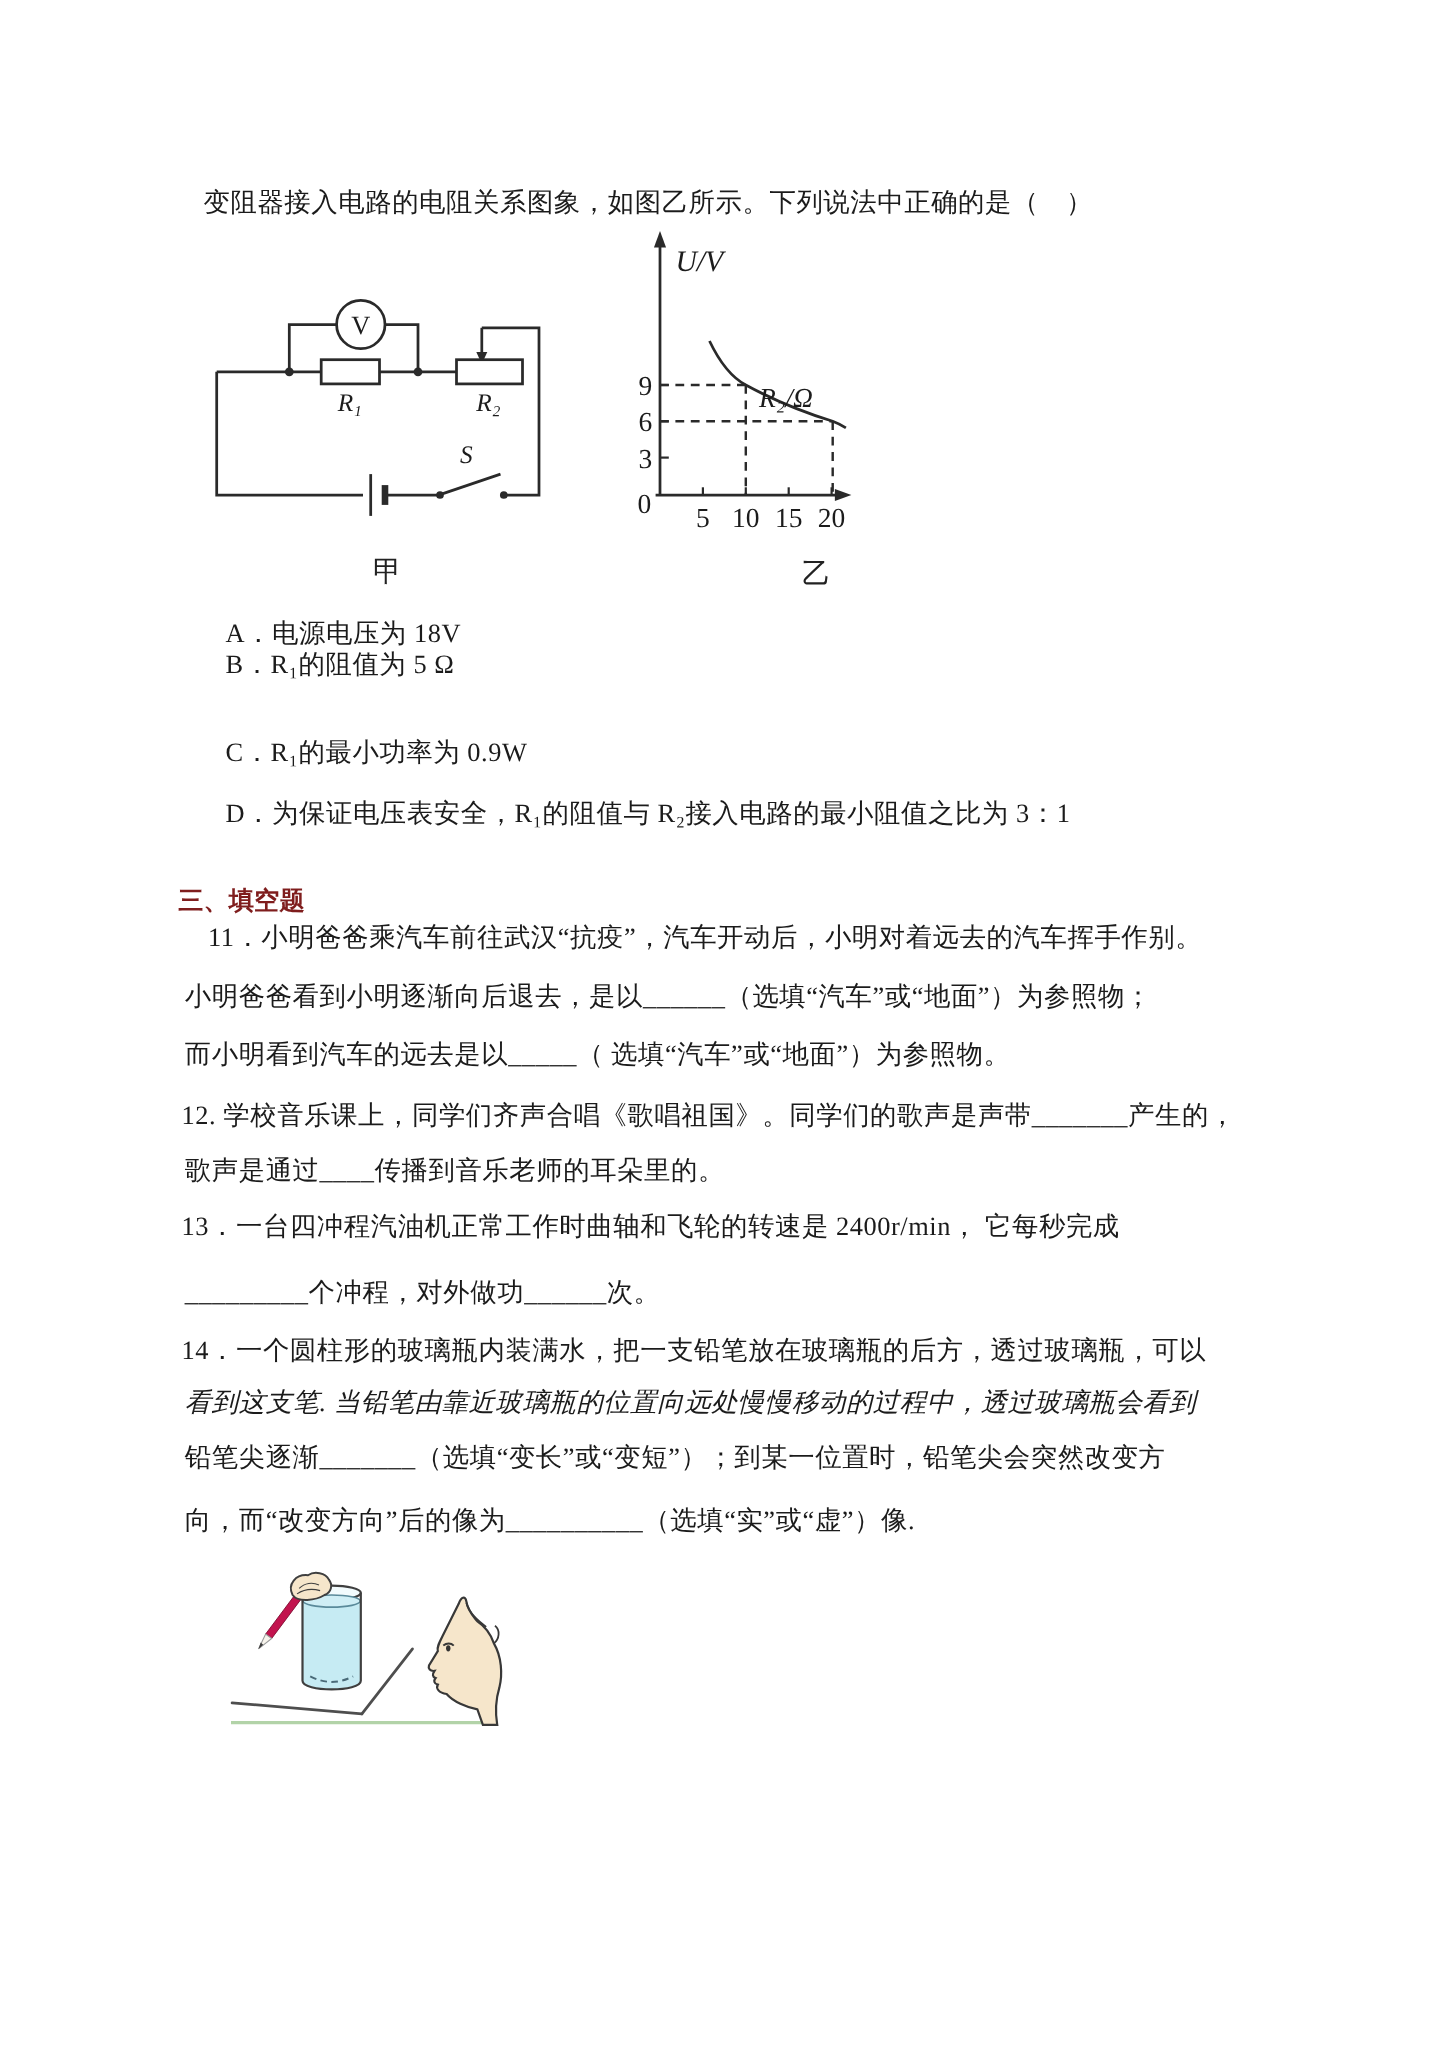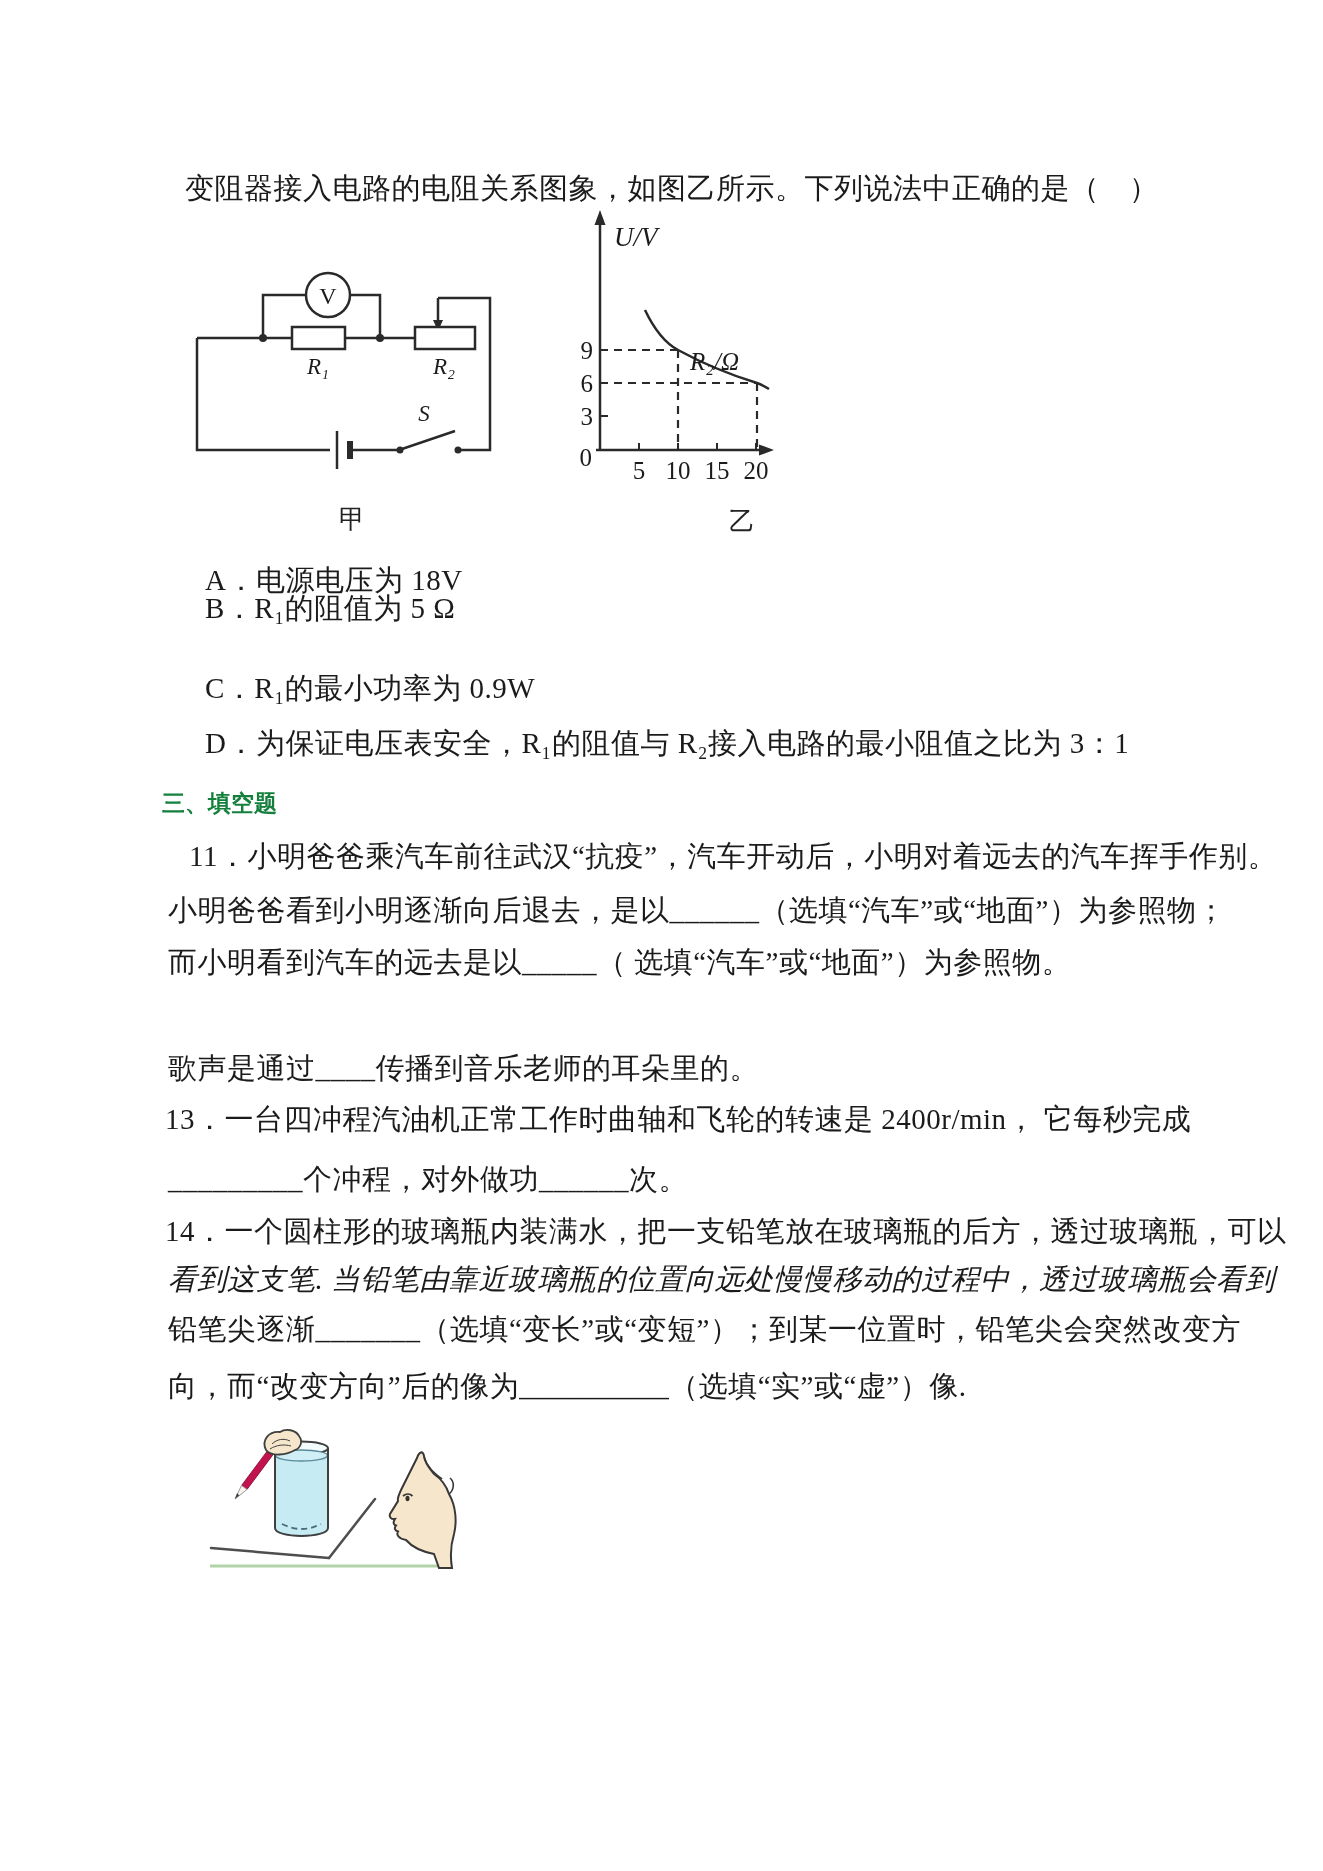--- a/index.html
+++ b/index.html
@@ -1,20 +1,20 @@
 <!DOCTYPE html>
 <html><head>
 <meta charset="utf-8">
 <style>
   html,body{margin:0;padding:0;background:#ffffff;}
   .page{position:relative;width:1323px;height:1871px;background:#ffffff;overflow:hidden;
         font-family:"Liberation Serif","DejaVu Serif",serif;color:#161616;}
-  .t{position:absolute;font-size:29px;line-height:1.25;white-space:pre;letter-spacing:0.5px;color:#1b1b1b;}
+  .t{position:absolute;font-size:24px;line-height:1.25;white-space:pre;letter-spacing:0.5px;color:#1b1b1b;}
   .hdr{position:absolute;font-family:"Liberation Sans","DejaVu Sans",sans-serif;
-       font-weight:bold;font-size:23px;white-space:pre;color:#15803d;}
+       font-weight:bold;font-size:23px;white-space:pre;color:#7f1d1d;margin-top:15px;}
   .cap{position:absolute;font-size:26px;color:#222;white-space:pre;}
   svg{position:absolute;overflow:visible;}
   svg text{font-family:"Liberation Serif","DejaVu Serif",serif;fill:#1c1c1c;}
   .axlab{font-style:italic;font-size:27px;}
   .ticklab{font-size:25px;}
   .cirlab{font-size:24px;}
   .cirlab-i{font-size:23px;font-style:italic;}
 </style>
 </head>
 <body>
@@ -108,20 +108,21 @@
   <div class="t" style="top:590px;left:205px;">B．R₁的阻值为 5 Ω</div>
   <div class="t" style="top:670px;left:205px;">C．R₁的最小功率为 0.9W</div>
   <div class="t" style="top:725px;left:205px;">D．为保证电压表安全，R₁的阻值与 R₂接入电路的最小阻值之比为 3：1</div>
 
   <div class="hdr" style="top:788px;left:162px;">三、填空题</div>
 
   <div class="t" style="top:838px;left:165px;margin-left:24px;">11．小明爸爸乘汽车前往武汉“抗疫”，汽车开动后，小明对着远去的汽车挥手作别。</div>
   <div class="t" style="top:892px;left:168px;">小明爸爸看到小明逐渐向后退去，是以______（选填“汽车”或“地面”）为参照物；</div>
   <div class="t" style="top:944px;left:168px;">而小明看到汽车的远去是以_____（ 选填“汽车”或“地面”）为参照物。</div>
 
+  <div class="t" style="top:1000px;left:165px;">12. 学校音乐课上，同学们齐声合唱《歌唱祖国》。同学们的歌声是声带_______产生的，</div>
   <div class="t" style="top:1050px;left:168px;">歌声是通过____传播到音乐老师的耳朵里的。</div>
 
   <div class="t" style="top:1101px;left:165px;">13．一台四冲程汽油机正常工作时曲轴和飞轮的转速是 2400r/min， 它每秒完成</div>
   <div class="t" style="top:1161px;left:168px;">_________个冲程，对外做功______次。</div>
 
   <div class="t" style="top:1213px;left:165px;">14．一个圆柱形的玻璃瓶内装满水，把一支铅笔放在玻璃瓶的后方，透过玻璃瓶，可以</div>
   <div class="t" style="top:1261px;left:168px;font-style:italic;">看到这支笔. 当铅笔由靠近玻璃瓶的位置向远处慢慢移动的过程中，透过玻璃瓶会看到</div>
   <div class="t" style="top:1311px;left:168px;">铅笔尖逐渐_______（选填“变长”或“变短”）；到某一位置时，铅笔尖会突然改变方</div>
   <div class="t" style="top:1368px;left:168px;">向，而“改变方向”后的像为__________（选填“实”或“虚”）像.</div>
 

